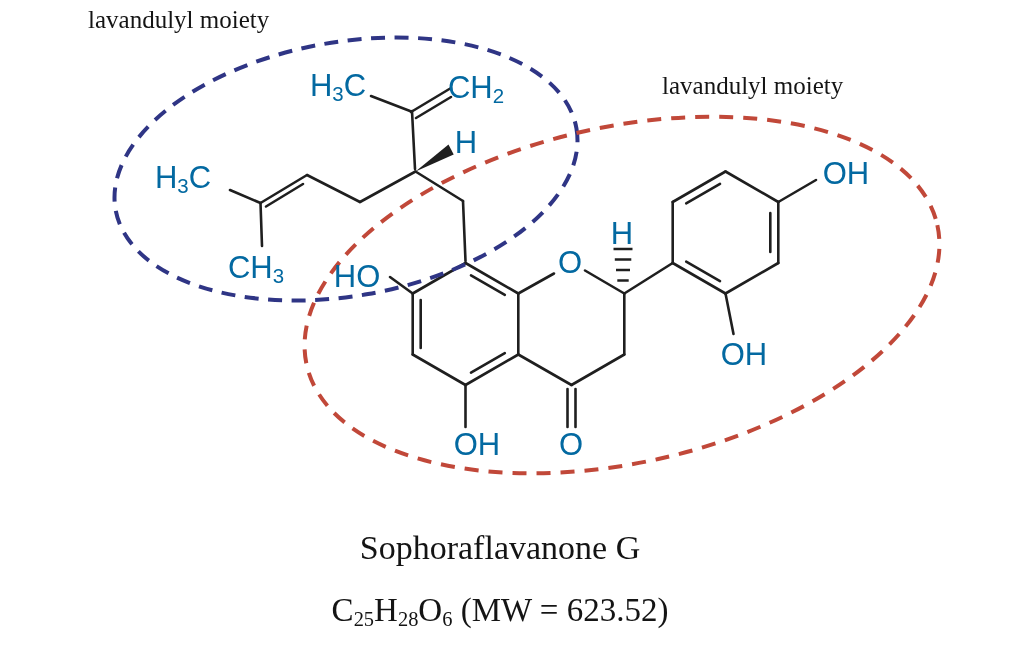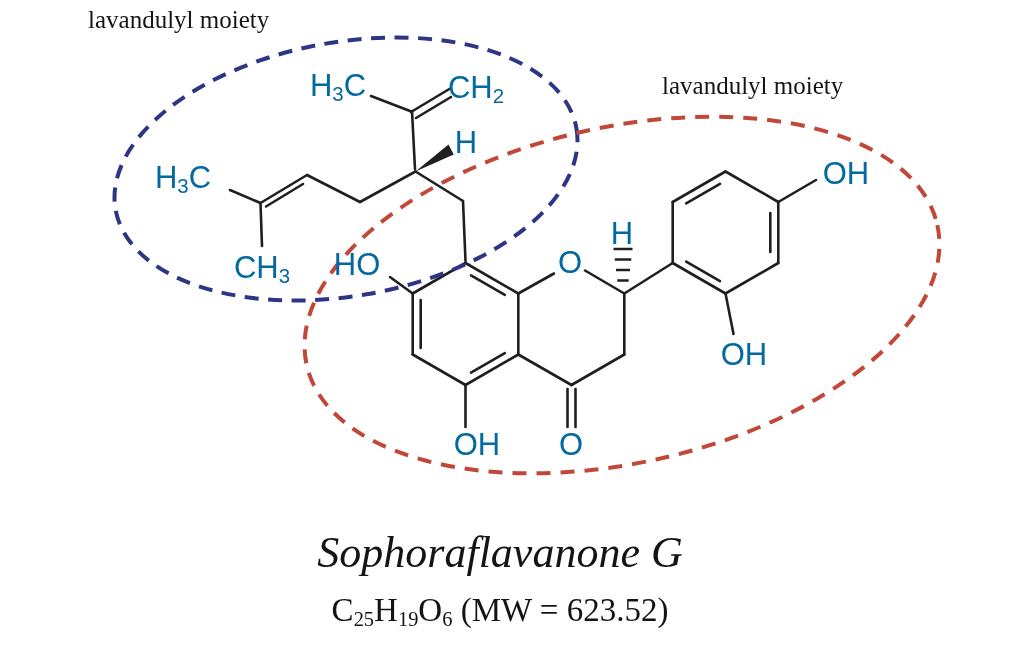--- a/index.html
+++ b/index.html
@@ -10,21 +10,21 @@
   .hash{stroke:#1f1f1f;stroke-width:2.5;stroke-linecap:butt;}
   .wedge{fill:#1f1f1f;stroke:none;}
   .ellipse{fill:none;stroke-width:4;}
   .atom{position:absolute;transform:translate(-50%,-50%);color:#0369a1;
         font-size:31px;white-space:nowrap;line-height:1;letter-spacing:0px;}
   .atom sub{font-size:0.66em;line-height:0;position:relative;top:0.22em;vertical-align:baseline;}
   .moiety{position:absolute;color:#141414;font-family:"Liberation Serif",serif;
           font-size:25px;white-space:nowrap;line-height:1.1;}
   .caption{position:absolute;transform:translateX(-50%);color:#141414;
            font-family:"Liberation Serif",serif;white-space:nowrap;line-height:1.1;}
-  #molecule-title{font-size:44px;font-style:italic;}
+  #molecule-title{font-size:34px;}
   #molecule-formula{font-size:33px;}
   #molecule-formula sub{font-size:0.62em;line-height:0;position:relative;top:0.25em;vertical-align:baseline;}
 </style>
 </head>
 <body>
 
 <div id="figure">
 
   <svg id="structure-canvas" width="1016" height="656" viewBox="0 0 1016 656" xmlns="http://www.w3.org/2000/svg">
 
@@ -90,28 +90,28 @@
     </g>
 
     <ellipse class="ellipse" cx="346" cy="169" rx="234" ry="127" transform="rotate(-10 346 169)" stroke-dasharray="14 9.5" stroke="#2f3585"></ellipse>
     <ellipse class="ellipse" cx="622" cy="295" rx="323" ry="168" transform="rotate(-12.5 622 295)" stroke-dasharray="14 10" stroke="#c14839"></ellipse>
   </svg>
 
   <div class="atom" style="left:338px;top:85px"><span>H</span><sub>3</sub><span>C</span></div>
   <div class="atom" style="left:476px;top:87px"><span>CH</span><sub>2</sub></div>
   <div class="atom" style="left:466px;top:142px"><span>H</span></div>
   <div class="atom" style="left:183px;top:177px"><span>H</span><sub>3</sub><span>C</span></div>
-  <div class="atom" style="left:262px;top:267px"><span>CH</span><sub>3</sub></div>
-  <div class="atom" style="left:357px;top:264px"><span>HO</span></div>
+  <div class="atom" style="left:256px;top:267px"><span>CH</span><sub>3</sub></div>
+  <div class="atom" style="left:357px;top:276px"><span>HO</span></div>
   <div class="atom" style="left:570px;top:262px"><span>O</span></div>
   <div class="atom" style="left:622px;top:233px"><span>H</span></div>
   <div class="atom" style="left:846px;top:173px"><span>OH</span></div>
   <div class="atom" style="left:744px;top:354px"><span>OH</span></div>
   <div class="atom" style="left:477px;top:444px"><span>OH</span></div>
   <div class="atom" style="left:571px;top:444px"><span>O</span></div>
 
   <div class="moiety" style="left:88px;top:6px">lavandulyl moiety</div>
   <div class="moiety" style="left:662px;top:72px">lavandulyl moiety</div>
 
   <div class="caption" id="molecule-title" style="left:500px;top:529px">Sophoraflavanone G</div>
-  <div class="caption" id="molecule-formula" style="left:500px;top:592px"><span>C</span><sub>25</sub><span>H</span><sub>19</sub><span>O</span><sub>6</sub><span> (MW = 623.52)</span></div>
+  <div class="caption" id="molecule-formula" style="left:500px;top:592px"><span>C</span><sub>25</sub><span>H</span><sub>28</sub><span>O</span><sub>6</sub><span> (MW = 623.52)</span></div>
 
 </div>
 
 </body></html>

